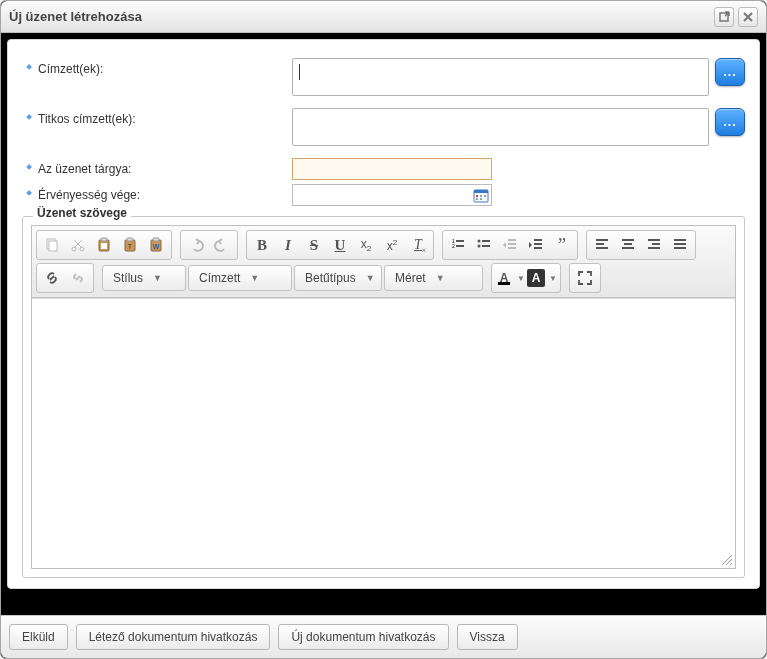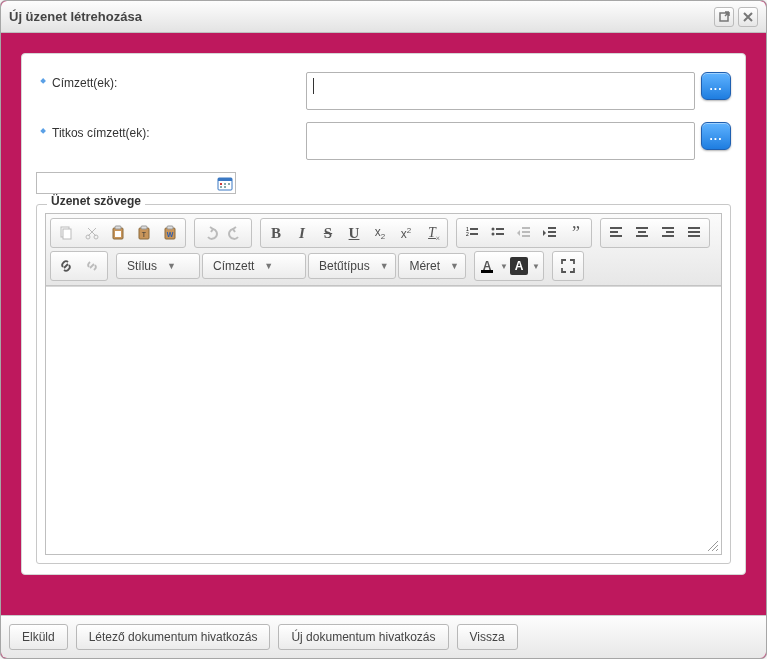--- a/index.html
+++ b/index.html
@@ -6,21 +6,21 @@
   body {
     margin: 0; padding: 0;
     font-family: Arial, Helvetica, sans-serif;
     font-size: 12px;
     background: #fff;
   }
   .window {
     width: 767px; height: 659px;
     border: 1px solid #a6a6a6;
     border-radius: 6px;
-    background: #be185d;
+    background: #000000;
     display: flex; flex-direction: column;
     box-shadow: 0 0 4px rgba(0,0,0,0.2);
   }
   .titlebar {
     height: 32px;
     background: linear-gradient(#fdfdfd,#e3e3e3);
     border-bottom: 1px solid #bfbfbf;
     border-radius: 6px 6px 0 0;
     display: flex; align-items: center;
     padding: 0 8px;
@@ -35,21 +35,21 @@
     border-radius: 3px;
     background: linear-gradient(#fff,#e6e6e6);
     margin-left: 4px;
     display: flex; align-items: center; justify-content: center;
     color: #666; font-size: 12px;
     cursor: pointer;
   }
   .body {
     flex: 1;
     background: #fff;
-    margin: 20px;
+    margin: 6px;
     border: 1px solid #d6d6d6;
     border-radius: 4px;
     padding: 18px 14px 10px 14px;
     display: flex; flex-direction: column;
   }
   .form-row {
     display: flex; align-items: flex-start;
     margin-bottom: 12px;
   }
   .form-row.tight { margin-bottom: 4px; }
@@ -260,22 +260,43 @@
             </svg>
         </span>
         <span>Titkos címzett(ek):</span>
       </div>
       <div class="field-cell">
         <div class="textarea" contenteditable="true" style=""></div>
         <div class="ellipsis-btn">...</div>
       </div>
     </div>
 
-
     <div class="form-row tight">
+      <div class="label-cell">
+        <span class="diamond">
+          <svg viewBox="0 0 10 10">
+              <rect x="3" y="0" width="4" height="4" transform="rotate(45 5 5)" fill="#5aa0e6"></rect>
+            </svg>
+        </span>
+        <span>Az üzenet tárgya:</span>
+      </div>
+      <div class="field-cell">
+        <input class="small-input" value="" style="">
+      </div>
+    </div>
+
+    <div class="form-row tight">
+      <div class="label-cell">
+        <span class="diamond">
+          <svg viewBox="0 0 10 10">
+              <rect x="3" y="0" width="4" height="4" transform="rotate(45 5 5)" fill="#5aa0e6"></rect>
+            </svg>
+        </span>
+        <span>Érvényesség vége:</span>
+      </div>
       <div class="field-cell">
         <div class="date-wrap">
           <input value="" style="">
           <span class="cal-icon">
             <svg viewBox="0 0 16 16">
                 <rect x="1" y="3" width="14" height="12" rx="1" fill="#fff" stroke="#3a78c3"></rect>
                 <rect x="1" y="3" width="14" height="3" fill="#3a78c3"></rect>
                 <rect x="3" y="8" width="2" height="2" fill="#cc3a3a"></rect>
                 <rect x="7" y="8" width="2" height="2" fill="#8aa"></rect>
                 <rect x="11" y="8" width="2" height="2" fill="#8aa"></rect>
@@ -457,21 +478,21 @@
                 <span class="caret">▼</span>
             </div>
             <div class="tb-combo" style="width:104px;">
               <span>Címzett</span>
                 <span class="caret">▼</span>
             </div>
             <div class="tb-combo" style="width:88px;">
               <span>Betűtípus</span>
                 <span class="caret">▼</span>
             </div>
-            <div class="tb-combo" style="width:68px;justify-content:flex-end;">
+            <div class="tb-combo" style="width:99px;">
               <span>Méret</span>
                 <span class="caret">▼</span>
             </div>
             <div class="tb-sep"></div>
             <div class="tb-group">
               <div class="tb-btn" style="width:32px;">
                 <span class="color-swatch">
                   <span class="swA">
                       <span style="font-weight:bold;font-size:12px;text-decoration:underline;">A</span>
                       <span class="bar"></span>

